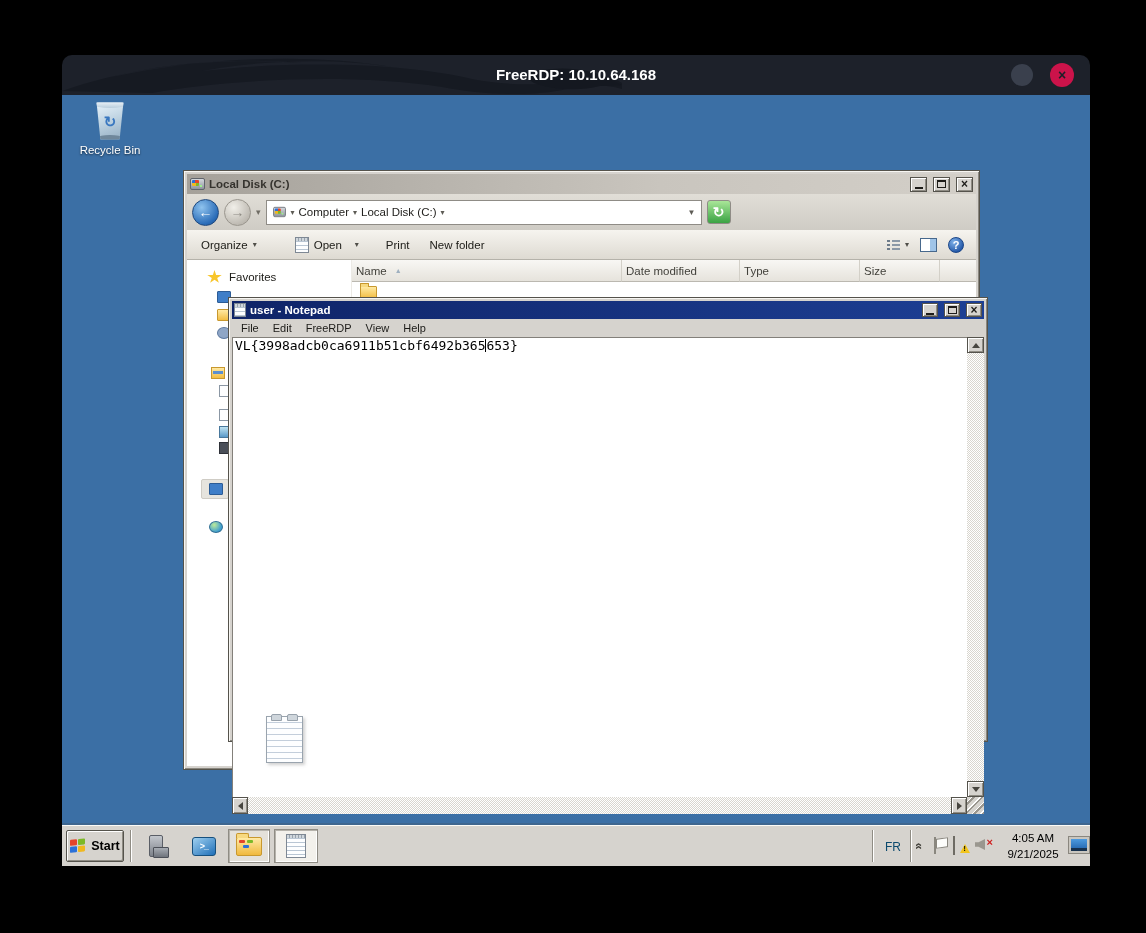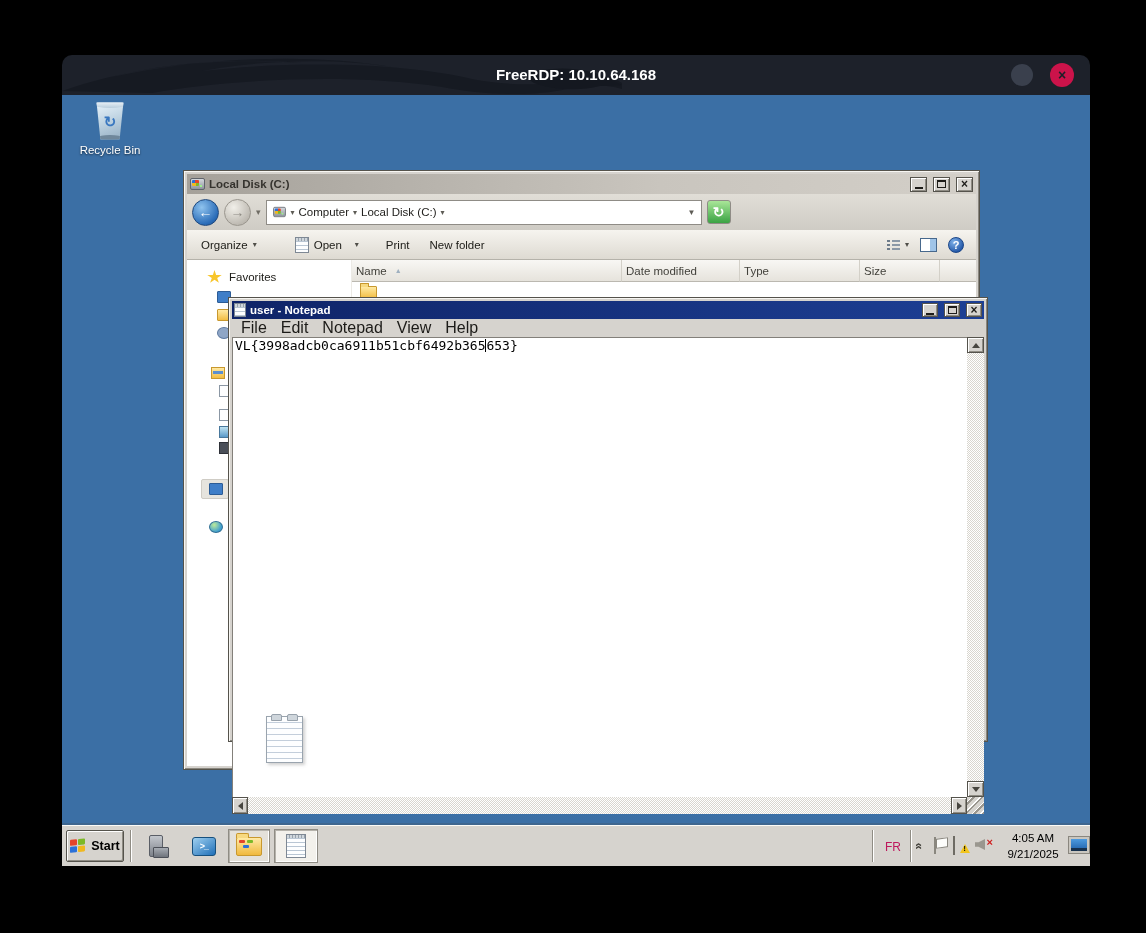--- a/index.html
+++ b/index.html
@@ -145,21 +145,21 @@
   .x-details { position:absolute; left:0; right:0; bottom:0; height:54px;
     background:#fbfaf7; border-top:1px solid #c6c3bc; box-shadow:inset 0 1px 0 #fff; }
 
   
   .notepad { left:166px; top:202px; width:760px; height:445px; z-index:20; }
   .n-title { height:18px; display:flex; align-items:center; padding:0 2px; gap:4px;
     background:linear-gradient(90deg,var(--notepad-title-left,#0f2468),var(--notepad-title-right,#1d3f94)); }
   .n-title-text { flex:1; font-size:11.5px; font-weight:bold; color:#fff; }
   .np-13 { width:12px; height:14px; }
   .n-title .wbtn { width:16px; height:14px; }
-  .n-menu { height:18px; display:flex; align-items:center; font-size:16px; color:#1c1b18; padding-left:2px; }
+  .n-menu { height:18px; display:flex; align-items:center; font-size:11px; color:#1c1b18; padding-left:2px; }
   .n-menu span { padding:0 7px; }
   .n-client { position:relative; height:477px; }
   .n-text { position:absolute; left:0; top:0; right:17px; bottom:17px; background:#fff;
     border-top:1px solid #83807a; border-left:1px solid #83807a;
     font-family:"DejaVu Sans Mono",monospace; font-size:13px; line-height:16px;
     padding:0 2px; white-space:pre; color:#000; }
   .caret { display:inline-block; width:1px; height:13px; background:#000; vertical-align:-2px; }
   .n-vscroll { position:absolute; right:0; top:0; bottom:17px; width:17px; display:flex; flex-direction:column; }
   .n-vscroll .sbtn { height:16px; }
   .n-hscroll { position:absolute; left:0; bottom:0; right:17px; height:17px; display:flex; }
@@ -204,21 +204,21 @@
   .cell-np  { left:212px; width:44px; background:#f3f1ec; }
   .fold-24 { width:26px; height:19px; background:linear-gradient(#ffeaa6,#f0b93e);
     border:1px solid #c8982e; border-radius:2px; position:relative; }
   .fold-24::before { content:''; position:absolute; left:-1px; top:-5px; width:11px; height:4px;
     background:#f7d980; border:1px solid #c8982e; border-bottom:none; border-radius:2px 2px 0 0; }
   .fold-24::after { content:''; position:absolute; left:2px; top:2px; width:6px; height:3px; border-radius:1px;
     background:#e4452b; box-shadow:8px 0 0 #7cb928, 4px 5px 0 #2c71d8; }
   .np-24 { width:20px; height:24px; }
 
   .fr-box { position:absolute; left:818px; top:9px; width:26px; height:24px; font-size:12px;
-    color:#be185d; display:flex; align-items:center; justify-content:center; }
+    color:#0c4a6e; display:flex; align-items:center; justify-content:center; }
   .tray-chevron { position:absolute; left:854px; top:13px; font-size:12px; color:#44423c;
     transform:rotate(90deg); font-weight:bold; }
   .tray-flag { position:absolute; left:871px; top:11px; width:14px; height:17px; }
   .tray-flag::before { content:''; position:absolute; left:1px; top:0; bottom:0; width:2px; background:#8a877f; }
   .tray-flag::after { content:''; position:absolute; left:3px; top:1px; width:10px; height:8px;
     background:#fdfdfb; border:1px solid #8a877f; transform:skewY(-8deg); }
   .tray-net { position:absolute; left:891px; top:11px; width:16px; height:15px; }
   .tray-net .scr { width:14px; height:11px; border:1px solid #6e6b64; background:#dfe6ee; }
   .tray-net .warn { position:absolute; right:-1px; bottom:-1px; width:0; height:0;
     border-left:5px solid transparent; border-right:5px solid transparent; border-bottom:9px solid #f2c51c; }
@@ -383,21 +383,21 @@
         <span class="cbtn wbtn">
             <i class="g-max"></i>
           </span>
         <span class="cbtn wbtn">
             <span class="g-close">×</span>
           </span>
       </div>
       <div class="n-menu">
         <span>File</span>
         <span>Edit</span>
-        <span>Notepad</span>
+        <span>FreeRDP</span>
         <span>View</span>
         <span>Help</span>
       </div>
       <div class="n-client">
         <div class="n-text"><span>VL{3998adcb0ca6911b51cbf6492b365</span><span class="caret"></span><span>653}</span></div>
         <div class="n-vscroll">
           <span class="cbtn sbtn">
               <i class="tri tri-up"></i>
             </span>
           <span class="track sfill"></span>

